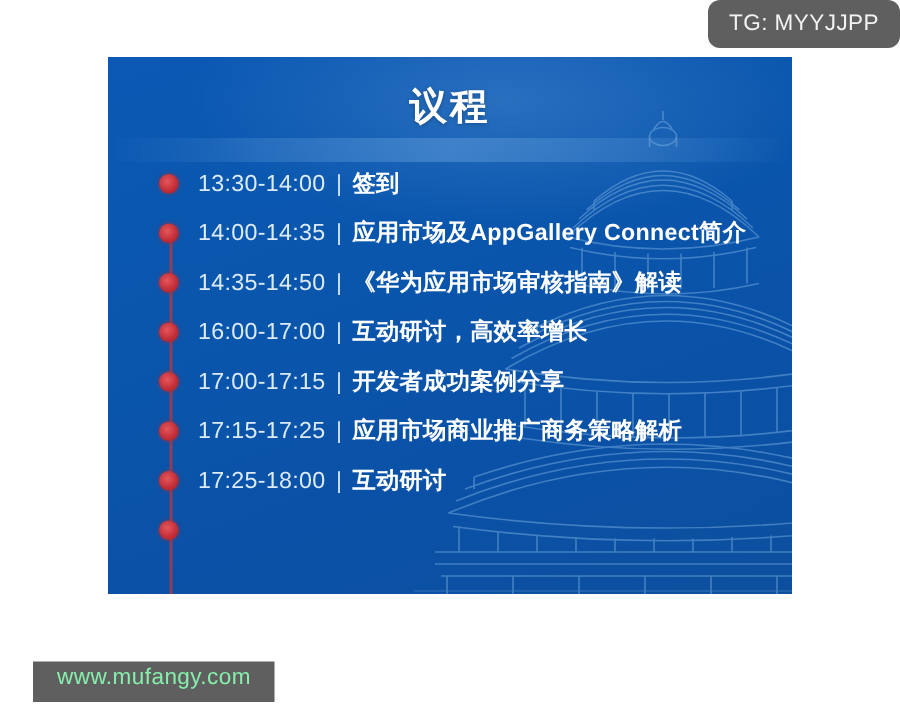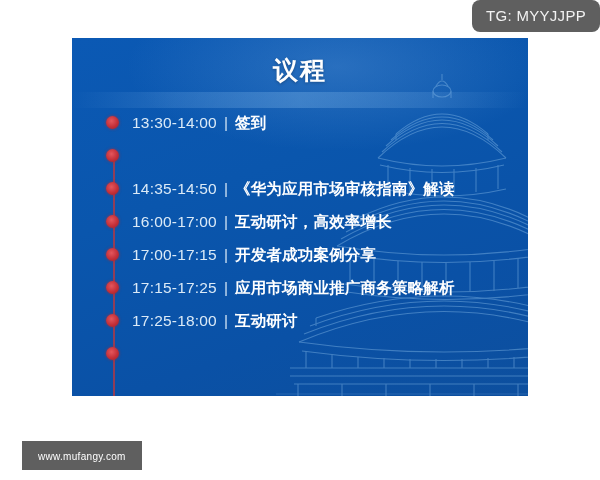--- a/index.html
+++ b/index.html
@@ -138,23 +138,23 @@
     padding: 7px 14px 8px 14px;
     z-index: 20;
     letter-spacing: 0.3px;
     border-radius: 8px;
   }
   #site-watermark {
     position: absolute;
     left: 22px;
     top: 441px;
     background: #5f5f5f;
-    color: #ffffff;
-    font-size: 10px;
-    padding: 10px 16px 8px 16px;
+    color: #86efac;
+    font-size: 15px;
+    padding: 2px 16px 8px 16px;
     z-index: 20;
     letter-spacing: 0.3px;
   }
 </style>
 </head>
 <body>
 
 <div id="agenda-card">
 
   <svg id="temple-watermark" viewBox="0 0 300 330" preserveAspectRatio="xMaxYMax meet">
@@ -221,20 +221,23 @@
 
     <div class="agenda-row">
       <span class="row-dot"></span>
       <span class="row-text">
         <span class="row-time">13:30-14:00</span><span class="row-sep">|</span><span class="row-topic">签到</span>
       </span>
     </div>
 
     <div class="agenda-row">
       <span class="row-dot"></span>
+      <span class="row-text">
+        <span class="row-time">14:00-14:35</span><span class="row-sep">|</span><span class="row-topic">应用市场及AppGallery Connect简介</span>
+      </span>
     </div>
 
     <div class="agenda-row">
       <span class="row-dot"></span>
       <span class="row-text">
         <span class="row-time">14:35-14:50</span><span class="row-sep">|</span><span class="row-topic">《华为应用市场审核指南》解读</span>
       </span>
     </div>
 
 

